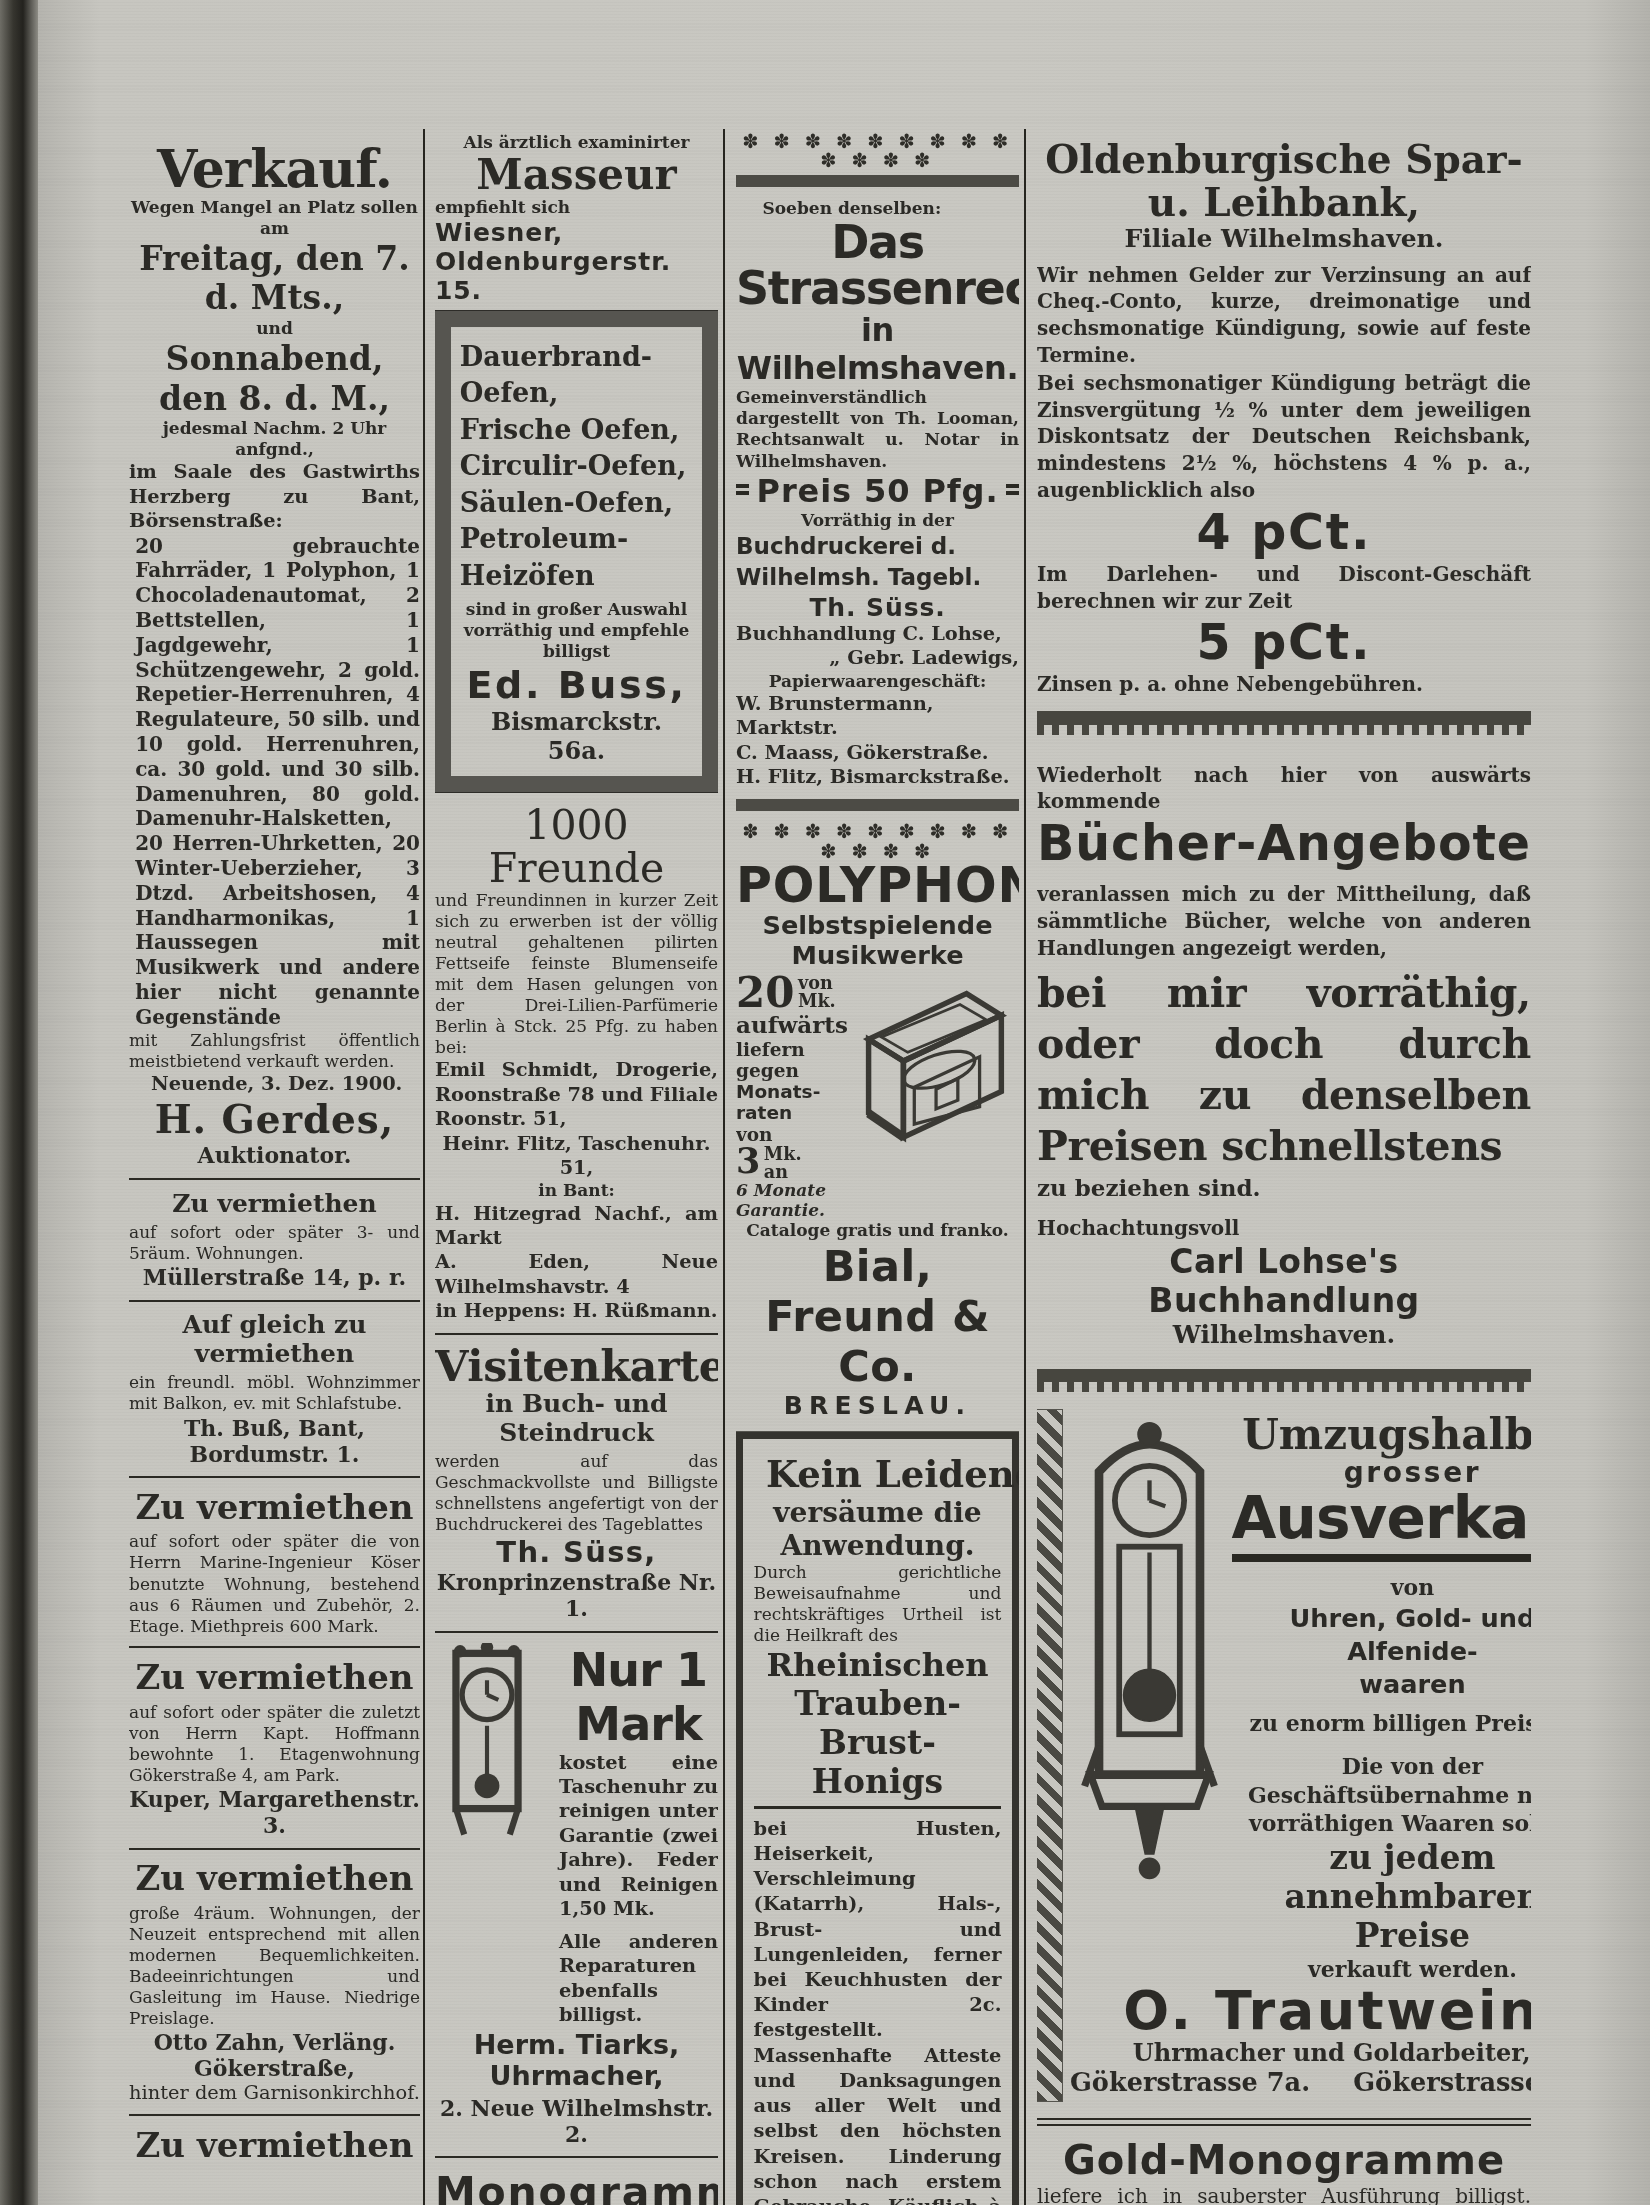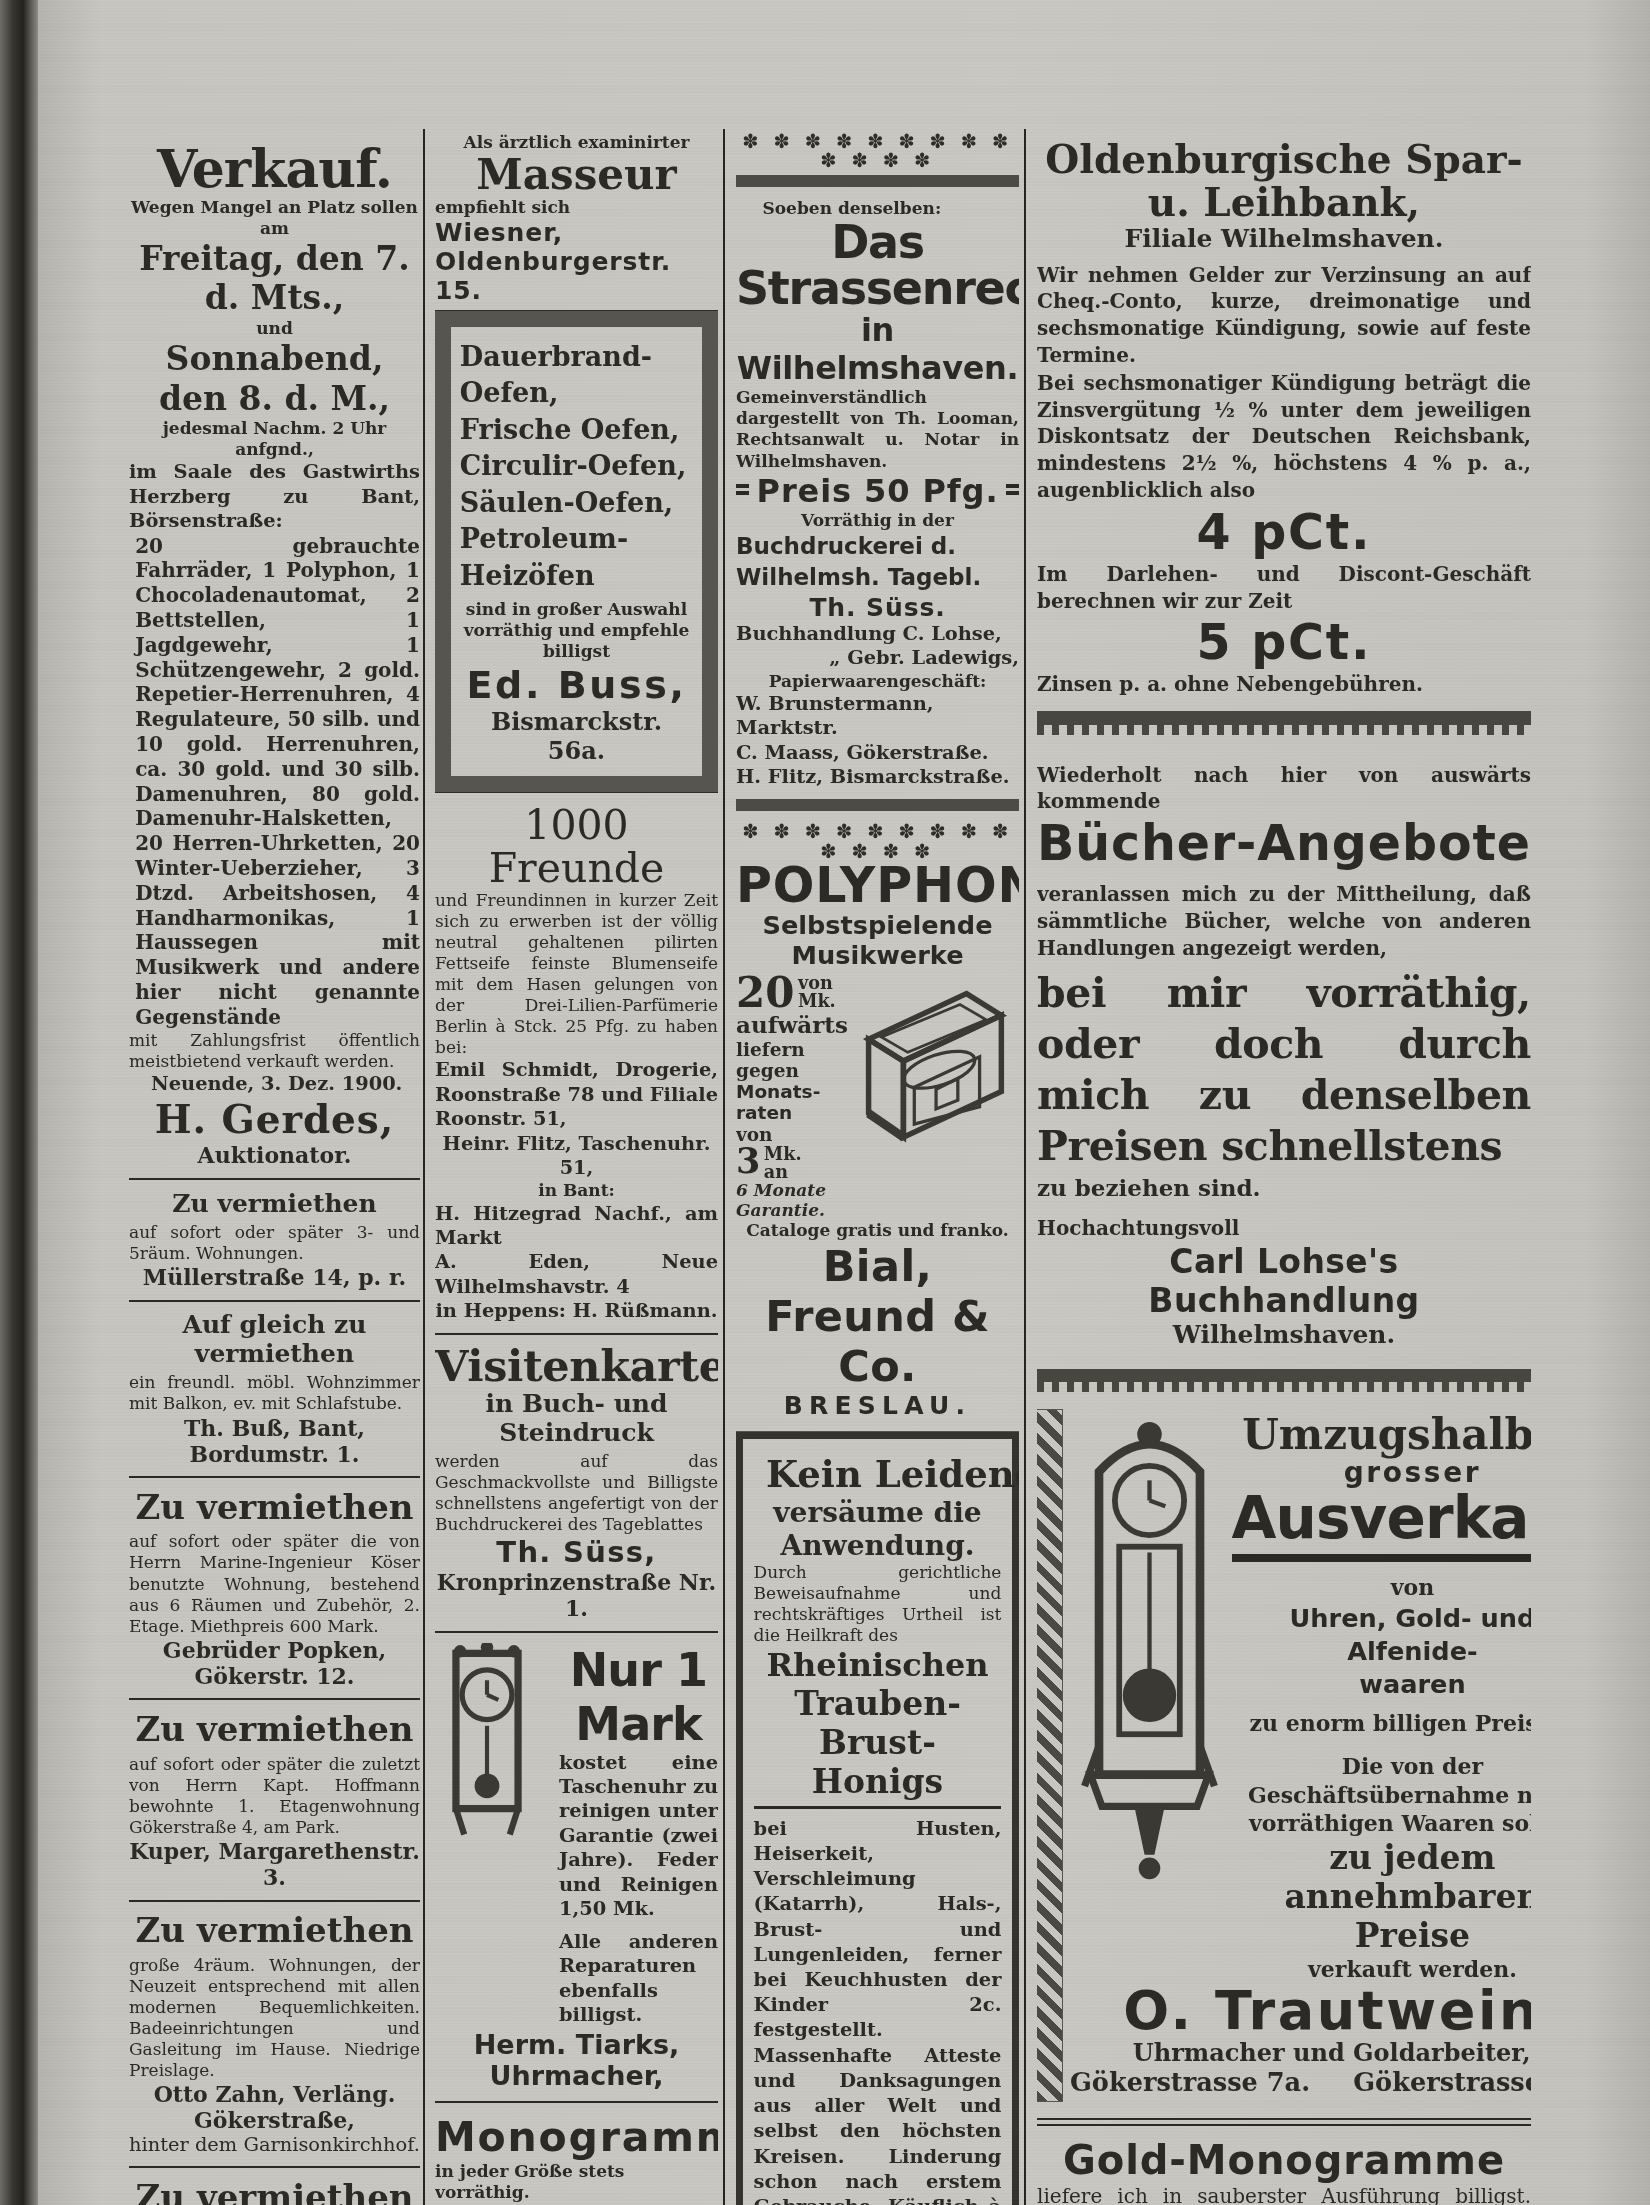--- a/index.html
+++ b/index.html
@@ -148,21 +148,20 @@
   <hr class="hr">
   <div>
     <div class="h-zv-sm">Auf gleich zu vermiethen</div>
     <div class="body-sm jst">ein freundl. möbl. Wohnzimmer mit Balkon, ev. mit Schlafstube.</div>
     <div class="sig">Th. Buß, Bant, Bordumstr. 1.</div>
   </div>
   <hr class="hr">
   <div>
     <div class="h-zv">Zu vermiethen</div>
     <div class="body-sm jst">auf sofort oder später die von Herrn Marine-Ingenieur Köser benutzte Wohnung, bestehend aus 6 Räumen und Zubehör, 2. Etage. Miethpreis 600 Mark.</div>
-    <div class="sig">Gebrüder Popken, Gökerstr. 12.</div>
   </div>
   <hr class="hr">
   <div>
     <div class="h-zv">Zu vermiethen</div>
     <div class="body-sm jst">auf sofort oder später die zuletzt von Herrn Kapt. Hoffmann bewohnte 1. Etagenwohnung Gökerstraße 4, am Park.</div>
     <div class="sig">Kuper, Margarethenstr. 3.</div>
   </div>
   <hr class="hr">
   <div>
     <div class="h-zv">Zu vermiethen</div>
@@ -228,20 +227,21 @@
         <circle cx="50" cy="4" r="6" fill="#3a3934"></circle>
         <path d="M20 160 L28 185 M80 160 L72 185" stroke="#3a3934" stroke-width="6"></path>
       </svg>
       <div style="flex:1">
         <div class="h-nur">Nur 1 Mark</div>
         <div class="body-md jst">kostet eine Taschenuhr zu reinigen unter Garantie (zwei Jahre). Feder und Reinigen 1,50 Mk.</div>
         <div class="body-md jst" style="margin-top:8px">Alle anderen Reparaturen ebenfalls billigst.</div>
       </div>
     </div>
     <div class="h-zv-sm" style="font-size:27px;font-family:'DejaVu Sans',sans-serif">Herm. Tiarks, Uhrmacher,</div>
+    <div class="sig">2. Neue Wilhelmshstr. 2.</div>
   </div>
   <hr class="hr">
   <div>
     <div class="h-mono">Monogramme</div>
     <div class="body-sm" style="font-weight:bold">in jeder Größe stets vorräthig.</div>
 
   </div>
 
 </div>
 

